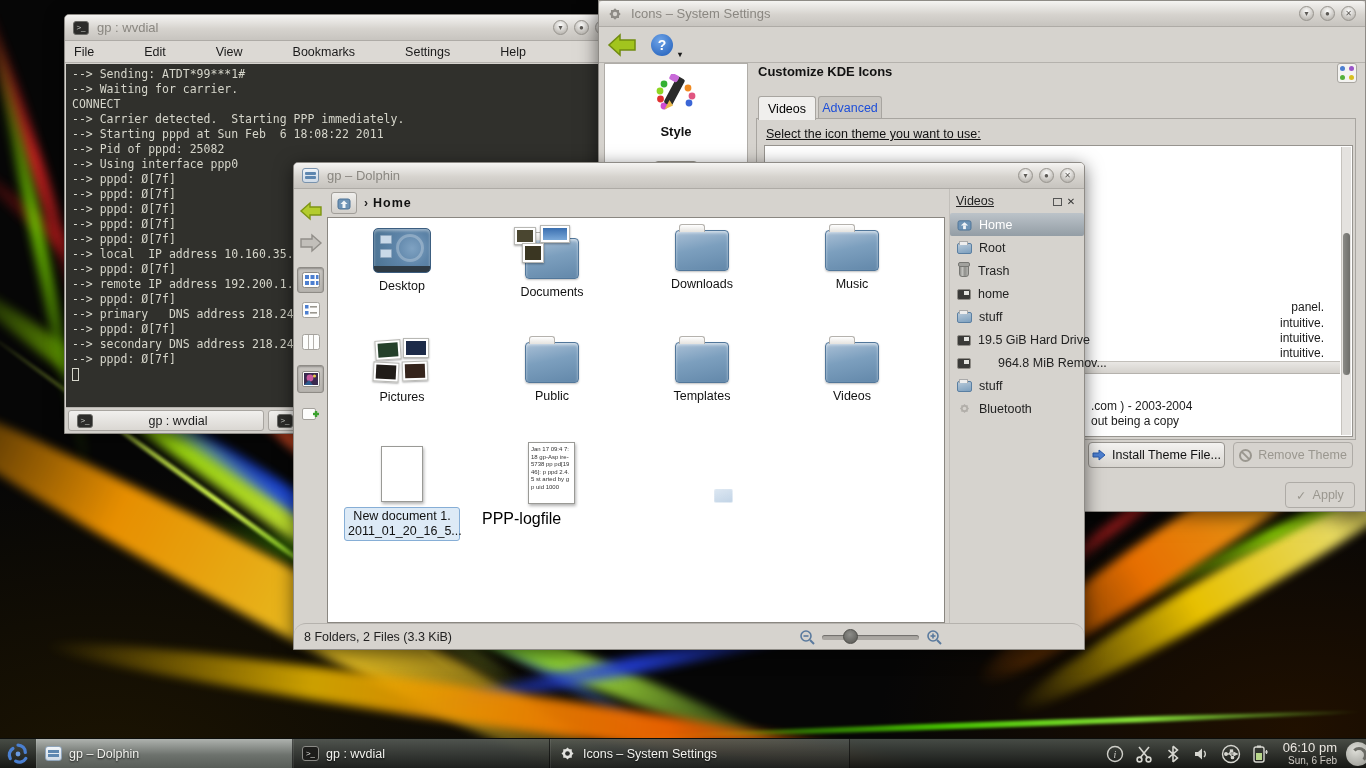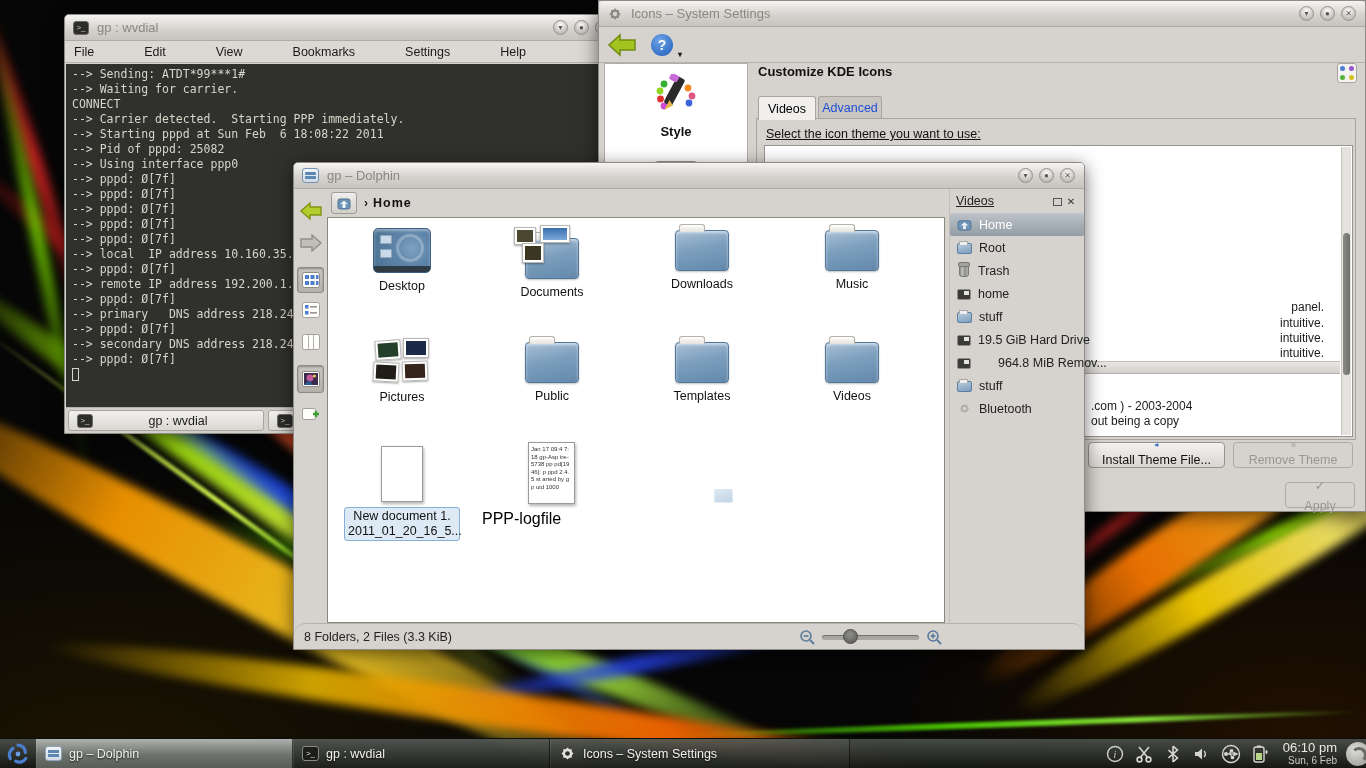--- a/index.html
+++ b/index.html
@@ -56,21 +56,21 @@
   .tab.active{left:159px;width:58px;background:#f0efed;font-weight:normal;z-index:2;height:24px;}
   .tab.inactive{left:219px;width:64px;background:#c9c6c1;color:#1d4ed8;}
   #syset .tabframe{position:absolute;left:157px;right:9px;top:117px;height:322px;border:1px solid #a8a5a0;background:#d6d3ce;}
   #syset .selectlbl{position:absolute;left:167px;top:126px;font-size:12.5px;color:#111;z-index:3;text-decoration:underline;}
   #syset .themelist{position:absolute;left:165px;top:144px;right:12px;height:292px;background:#fff;border:1px solid #97948f;}
   .frag{position:absolute;font-size:12px;color:#1a1a1a;white-space:nowrap;}
   .listband{position:absolute;left:1px;right:12px;height:13px;background:linear-gradient(#e9e7e4,#d4d1cc);border-top:1px solid #c2bfba;border-bottom:1px solid #b5b2ad;}
   .sscroll{position:absolute;right:1px;top:1px;bottom:1px;width:10px;background:#e4e2df;border-left:1px solid #c6c3be;}
   .sthumb{position:absolute;left:1px;width:7px;border-radius:4px;background:linear-gradient(90deg,#8a8a86,#6e6e6a);}
   .kbtn{position:absolute;height:26px;display:flex;align-items:center;justify-content:center;gap:6px;font-size:12.5px;color:#111;
-     background:linear-gradient(#f4f3f1,#d8d5d0);border:1px solid #97948f;border-radius:4px;flex-direction:column;}
+     background:linear-gradient(#f4f3f1,#d8d5d0);border:1px solid #97948f;border-radius:4px;}
   .kbtn.disabled{background:#d6d3ce;color:#9a978f;border-color:#aeaba6;}
 
   
   #dolphin{left:293px;top:162px;width:792px;height:488px;z-index:30;}
   .dolphin-ico{width:17px;height:15px;margin-left:8px;background:linear-gradient(#eef3f8,#cfdae6);border:1px solid #7a93ad;border-radius:3px;position:relative;}
   .dolphin-ico::before,.dolphin-ico::after{content:"";position:absolute;left:2px;right:2px;height:3px;background:#5e87b0;border-radius:1px;}
   .dolphin-ico::before{top:3px;} .dolphin-ico::after{bottom:3px;}
   #dolphin .crumbbar{position:absolute;left:33px;top:26px;right:0;height:28px;background:#d6d3ce;display:flex;align-items:center;}
   .crumb-home-btn{width:26px;height:22px;margin-left:4px;background:linear-gradient(#f0efed,#d2cfca);border:1px solid #a19e99;border-radius:3px;
      display:flex;align-items:center;justify-content:center;}

